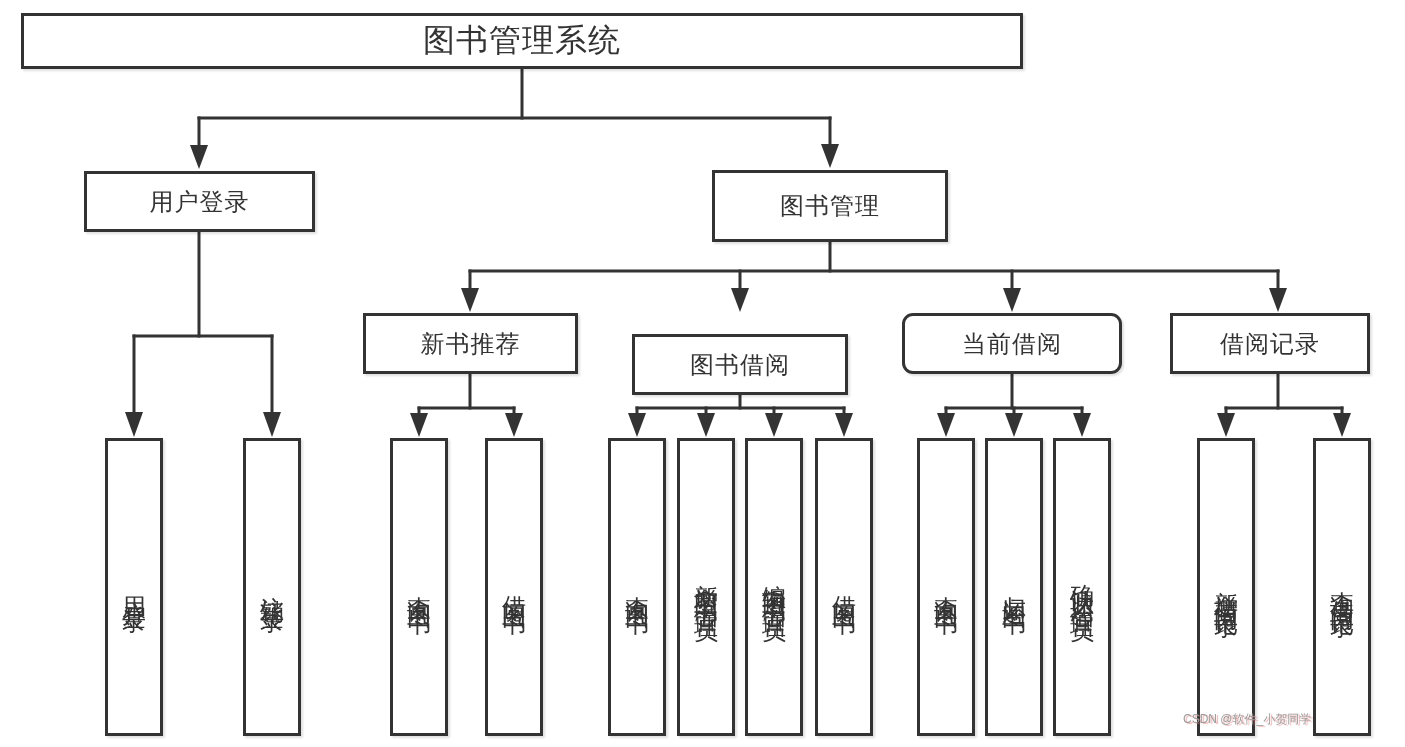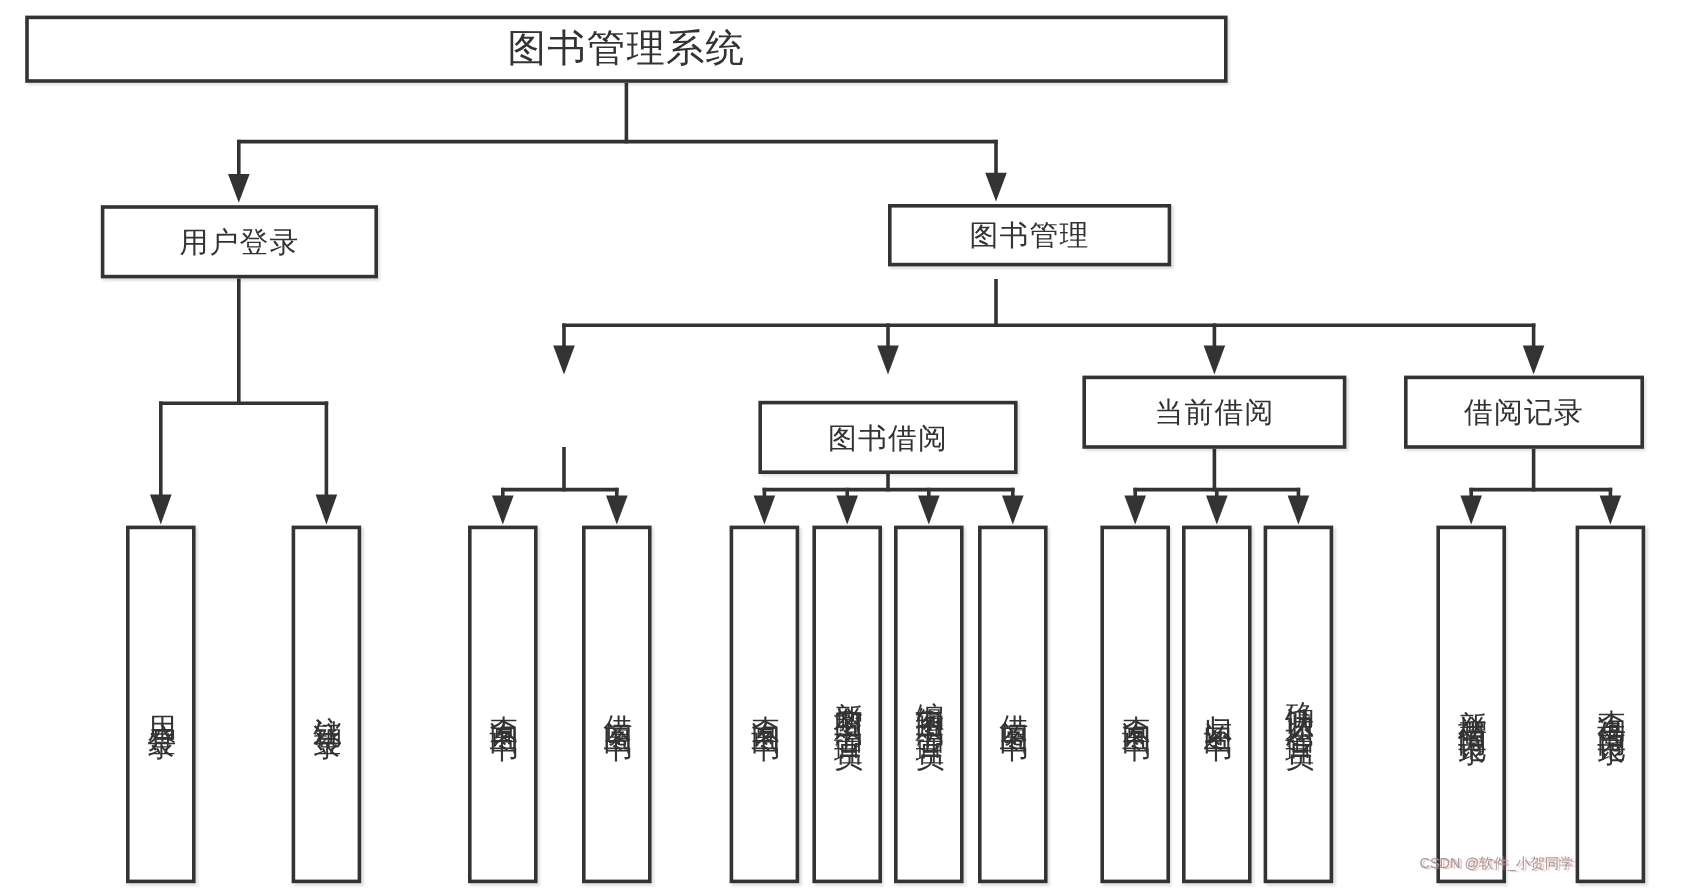--- a/index.html
+++ b/index.html
@@ -119,28 +119,31 @@
     </g>
   </svg>
 
   <div class="box hbox title" style="left:21px;top:13px;width:1002px;height:56px;">
     <span>图书管理系统</span>
   </div>
 
   <div class="box hbox" style="left:84px;top:171px;width:231px;height:61px;">
     <span>用户登录</span>
   </div>
-  <div class="box hbox" style="left:712px;top:170px;width:236px;height:52px;margin-left:28px;">
+  <div class="box hbox" style="left:712px;top:170px;width:236px;height:72px;">
     <span>图书管理</span>
   </div>
 
+  <div class="box hbox" style="left:363px;top:313px;width:215px;height:61px;">
+    <span>新书推荐</span>
+  </div>
   <div class="box hbox" style="left:632px;top:313px;width:216px;height:61px;margin-top:21px;">
     <span>图书借阅</span>
   </div>
-  <div class="box hbox" style="left:902px;top:313px;width:220px;height:61px;">
+  <div class="box hbox" style="left:902px;top:313px;width:220px;height:61px;border-radius:11px;">
     <span>当前借阅</span>
   </div>
   <div class="box hbox" style="left:1170px;top:313px;width:200px;height:61px;">
     <span>借阅记录</span>
   </div>
 
   <div class="box leaf" style="left:105px;top:438px;">
     <span class="vtext">用户登录</span>
   </div>
   <div class="box leaf" style="left:243px;top:438px;">

